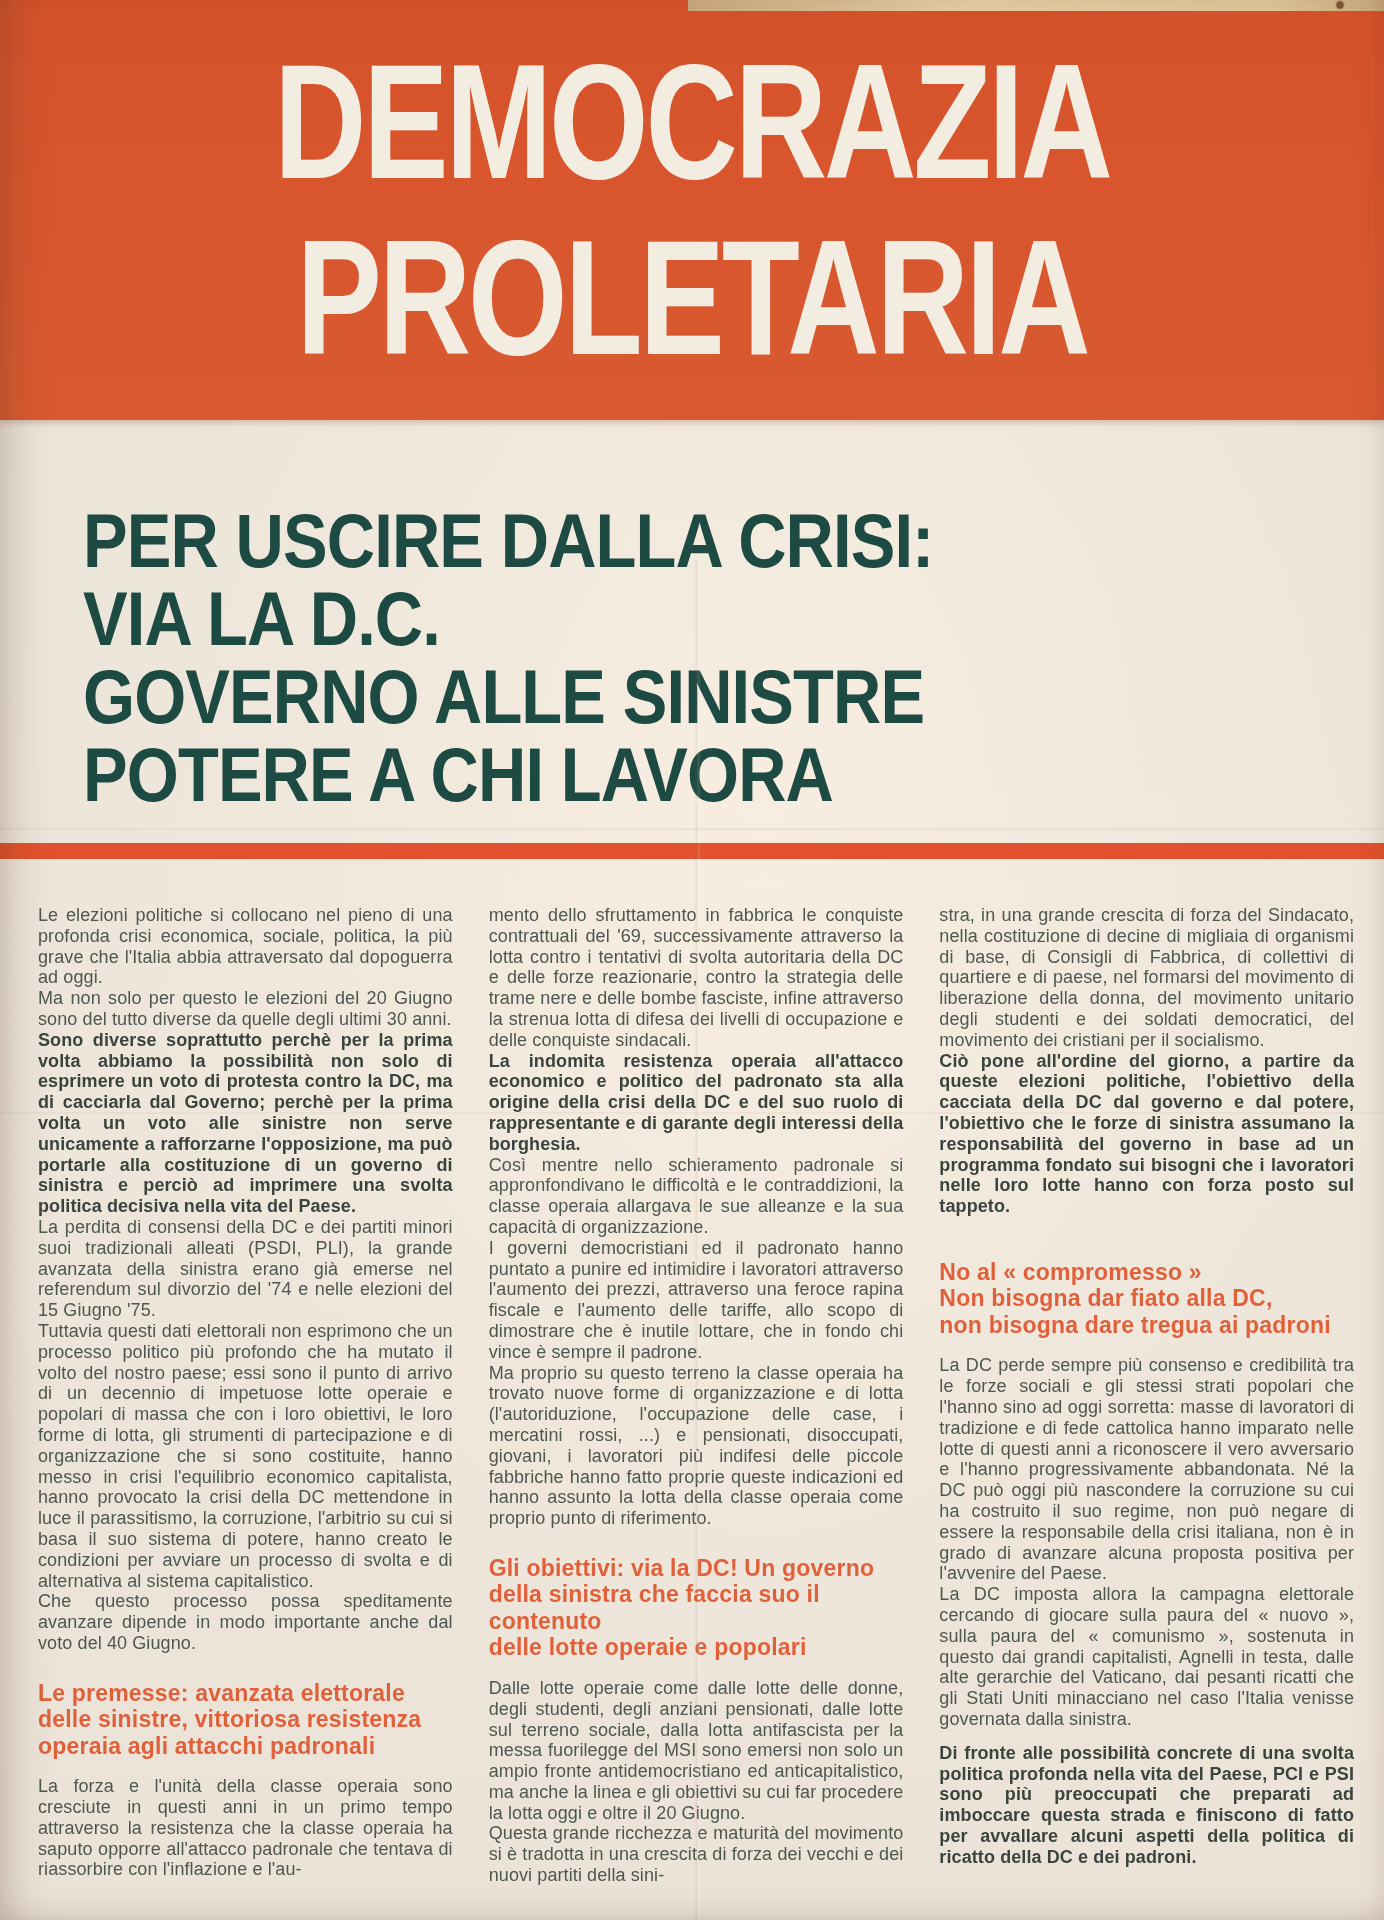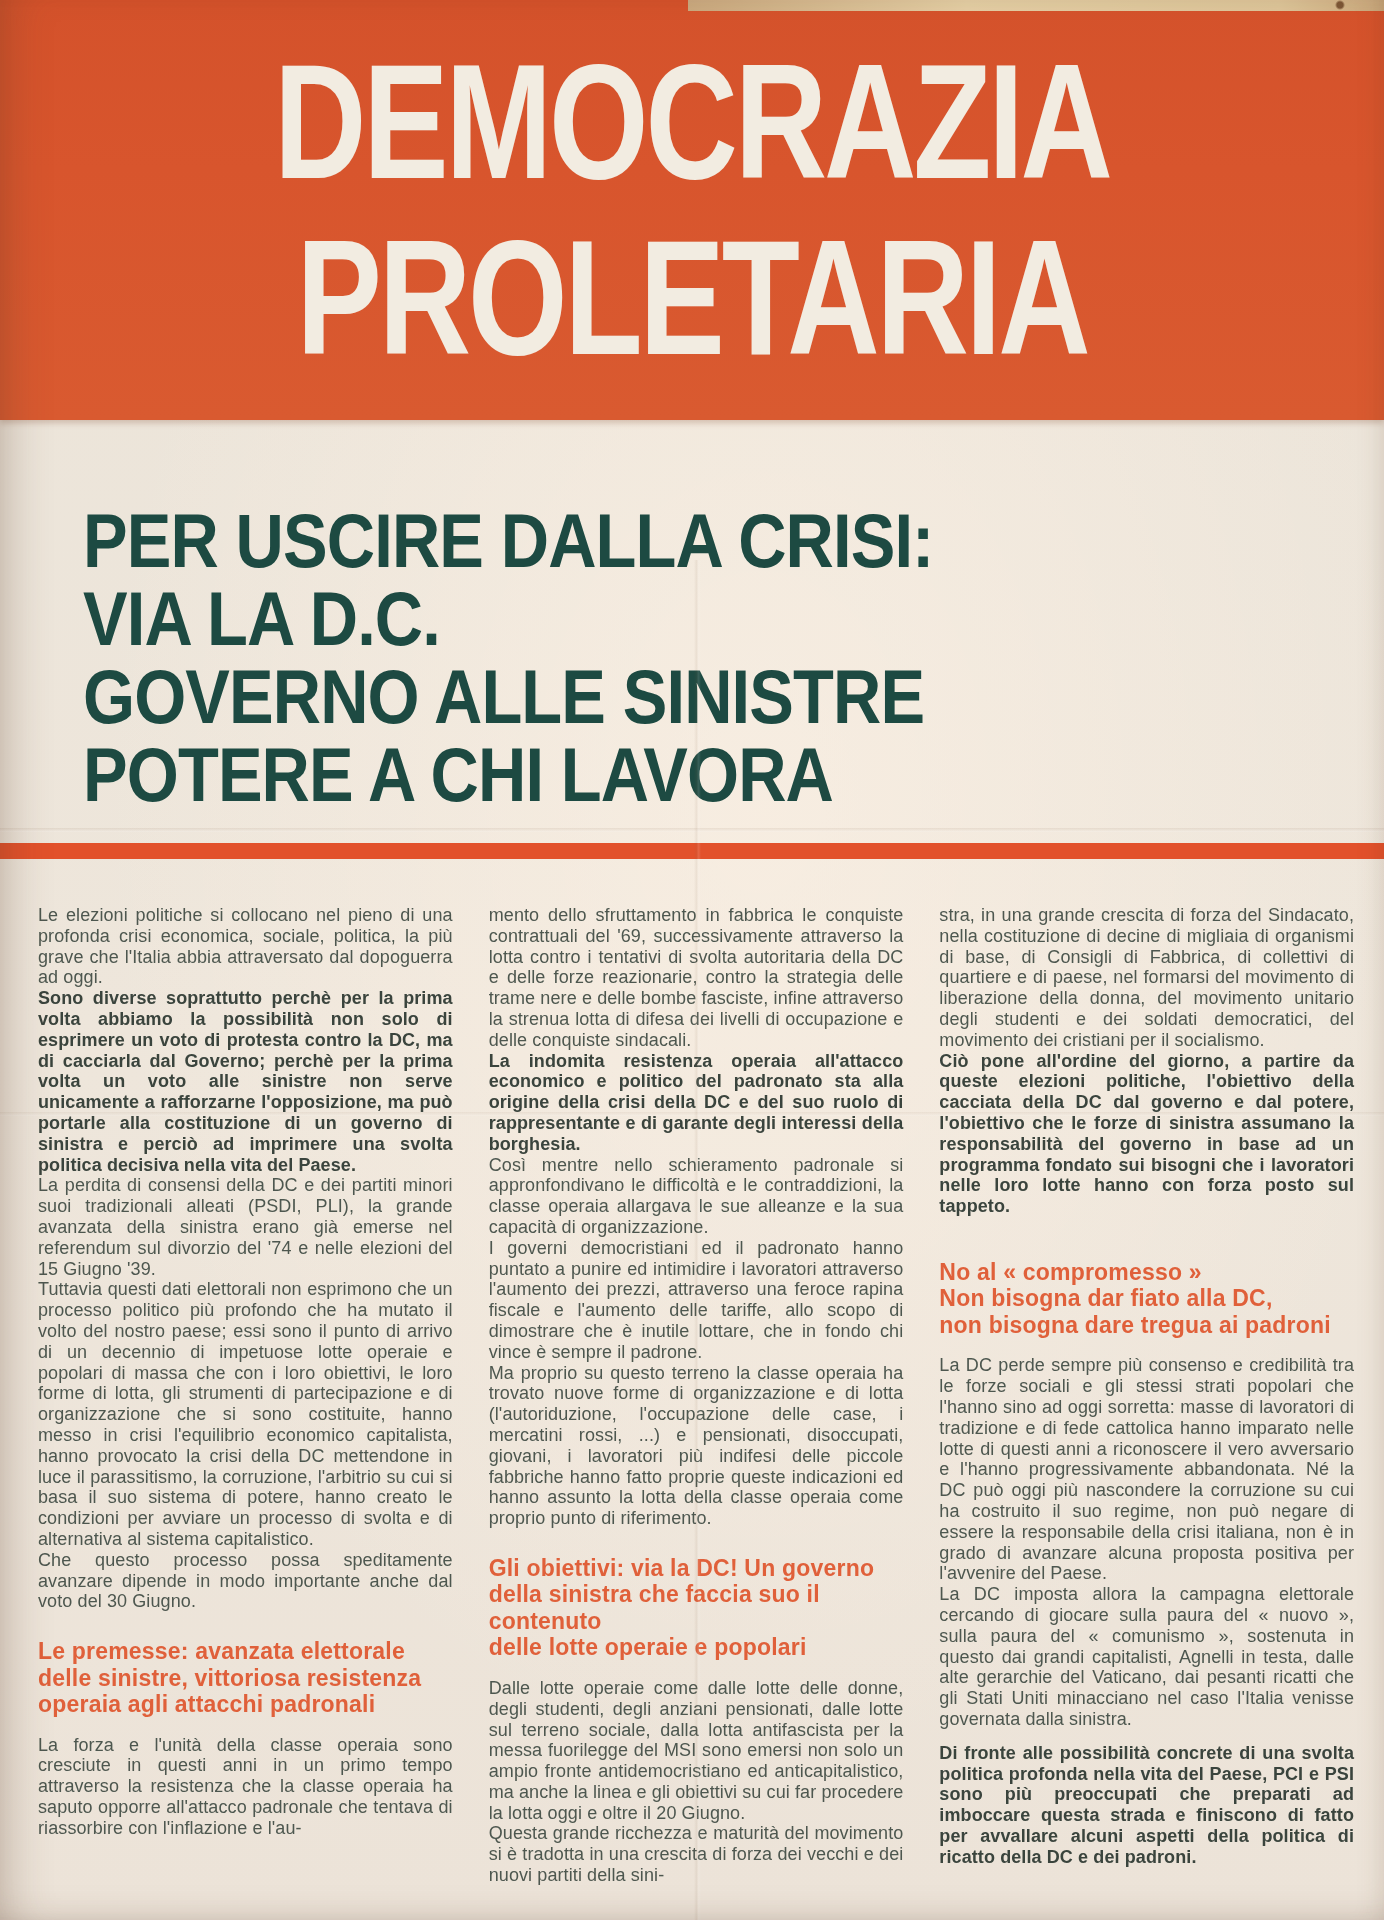--- a/index.html
+++ b/index.html
@@ -115,24 +115,25 @@
     <div class="h-line">VIA LA D.C.</div>
     <div class="h-line">GOVERNO ALLE SINISTRE</div>
     <div class="h-line">POTERE A CHI LAVORA</div>
   </section>
 
   <div class="rule"></div>
 
   <main class="columns">
     <div class="column" data-col="0">
         <p class="blk-p">Le elezioni politiche si collocano nel pieno di una profonda crisi economica, sociale, politica, la più grave che l'Italia abbia attraversato dal dopoguerra ad oggi.</p>
+        <p class="blk-p">Ma non solo per questo le elezioni del 20 Giugno sono del tutto diverse da quelle degli ultimi 30 anni.</p>
         <p class="blk-b">Sono diverse soprattutto perchè per la prima volta abbiamo la possibilità non solo di esprimere un voto di protesta contro la DC, ma di cacciarla dal Governo; perchè per la prima volta un voto alle sinistre non serve unicamente a rafforzarne l'opposizione, ma può portarle alla costituzione di un governo di sinistra e perciò ad imprimere una svolta politica decisiva nella vita del Paese.</p>
-        <p class="blk-p">La perdita di consensi della DC e dei partiti minori suoi tradizionali alleati (PSDI, PLI), la grande avanzata della sinistra erano già emerse nel referendum sul divorzio del '74 e nelle elezioni del 15 Giugno '39.</p>
+        <p class="blk-p">La perdita di consensi della DC e dei partiti minori suoi tradizionali alleati (PSDI, PLI), la grande avanzata della sinistra erano già emerse nel referendum sul divorzio del '74 e nelle elezioni del 15 Giugno '75.</p>
         <p class="blk-p">Tuttavia questi dati elettorali non esprimono che un processo politico più profondo che ha mutato il volto del nostro paese; essi sono il punto di arrivo di un decennio di impetuose lotte operaie e popolari di massa che con i loro obiettivi, le loro forme di lotta, gli strumenti di partecipazione e di organizzazione che si sono costituite, hanno messo in crisi l'equilibrio economico capitalista, hanno provocato la crisi della DC mettendone in luce il parassitismo, la corruzione, l'arbitrio su cui si basa il suo sistema di potere, hanno creato le condizioni per avviare un processo di svolta e di alternativa al sistema capitalistico.</p>
-        <p class="blk-p">Che questo processo possa speditamente avanzare dipende in modo importante anche dal voto del 30 Giugno.</p>
+        <p class="blk-p">Che questo processo possa speditamente avanzare dipende in modo importante anche dal voto del 40 Giugno.</p>
         <h3 class="blk-h">Le premesse: avanzata elettorale<br>delle sinistre, vittoriosa resistenza<br>operaia agli attacchi padronali</h3>
         <p class="blk-p">La forza e l'unità della classe operaia sono cresciute in questi anni in un primo tempo attraverso la resistenza che la classe operaia ha saputo opporre all'attacco padronale che tentava di riassorbire con l'inflazione e l'au-</p>
       </div>
     <div class="column" data-col="1">
         <p class="blk-p">mento dello sfruttamento in fabbrica le conquiste contrattuali del '69, successivamente attraverso la lotta contro i tentativi di svolta autoritaria della DC e delle forze reazionarie, contro la strategia delle trame nere e delle bombe fasciste, infine attraverso la strenua lotta di difesa dei livelli di occupazione e delle conquiste sindacali.</p>
         <p class="blk-b">La indomita resistenza operaia all'attacco economico e politico del padronato sta alla origine della crisi della DC e del suo ruolo di rappresentante e di garante degli interessi della borghesia.</p>
         <p class="blk-p">Così mentre nello schieramento padronale si appronfondivano le difficoltà e le contraddizioni, la classe operaia allargava le sue alleanze e la sua capacità di organizzazione.</p>
         <p class="blk-p">I governi democristiani ed il padronato hanno puntato a punire ed intimidire i lavoratori attraverso l'aumento dei prezzi, attraverso una feroce rapina fiscale e l'aumento delle tariffe, allo scopo di dimostrare che è inutile lottare, che in fondo chi vince è sempre il padrone.</p>
         <p class="blk-p">Ma proprio su questo terreno la classe operaia ha trovato nuove forme di organizzazione e di lotta (l'autoriduzione, l'occupazione delle case, i mercatini rossi, ...) e pensionati, disoccupati, giovani, i lavoratori più indifesi delle piccole fabbriche hanno fatto proprie queste indicazioni ed hanno assunto la lotta della classe operaia come proprio punto di riferimento.</p>
         <h3 class="blk-h">Gli obiettivi: via la DC! Un governo<br>della sinistra che faccia suo il contenuto<br>delle lotte operaie e popolari</h3>

